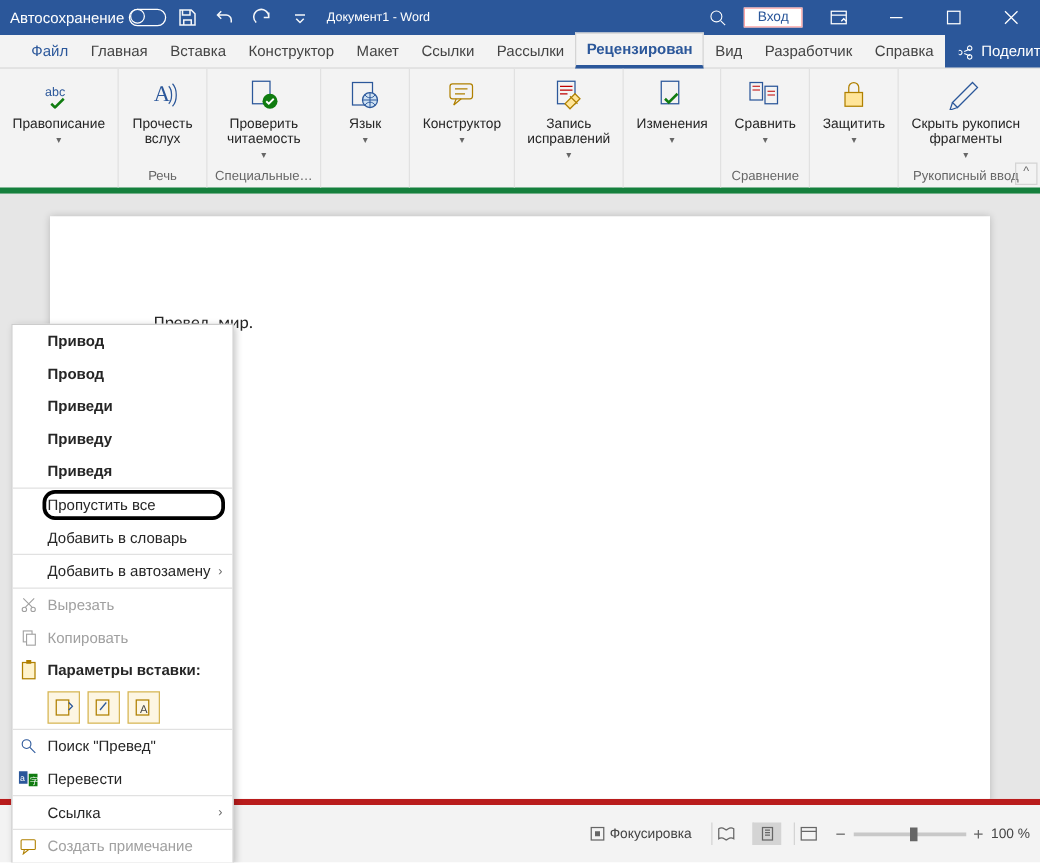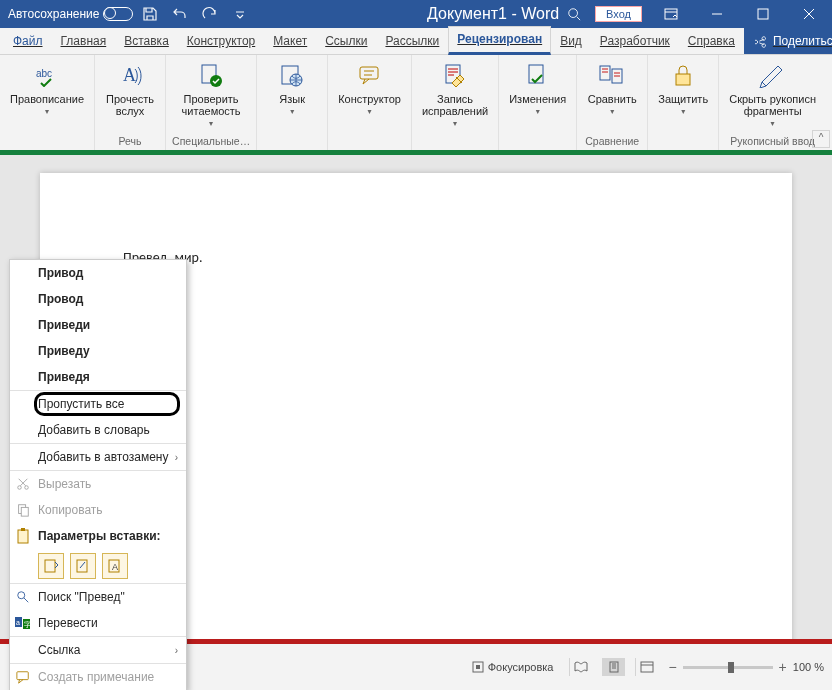--- a/index.html
+++ b/index.html
@@ -5,28 +5,28 @@
   html,body{margin:0;padding:0;font-family:"Segoe UI",Arial,sans-serif;font-size:12px;color:#262626;background:#fff;}
   .window{width:832px;height:690px;display:flex;flex-direction:column;overflow:hidden;position:relative;}
   
   .titlebar{height:28px;background:#2b579a;color:#fff;display:flex;align-items:center;font-size:12px;}
   .qat{display:flex;align-items:center;gap:4px;padding:0 8px;justify-content:space-between;}
   .autosave{display:flex;align-items:center;gap:4px;}
   .switch{width:28px;height:12px;border:1px solid #fff;border-radius:8px;position:relative;}
   .switch .knob{width:10px;height:10px;border:1px solid #fff;border-radius:50%;position:absolute;left:0;top:-1px;background:#2b579a;}
   .tb-icon{width:26px;height:28px;display:flex;align-items:center;justify-content:center;opacity:.95;}
   .tb-icon svg{stroke:#fff;fill:none;stroke-width:1.2;}
-  .title-txt{flex:1;text-align:right;font-size:16px;}
+  .title-txt{flex:1;text-align:left;font-size:10px;}
   .tb-right{display:flex;align-items:center;gap:0;}
   .loginbtn{background:#fff;color:#2b579a;padding:1px 10px;border:1px solid #fca5a5;font-size:11px;margin:0 6px;}
   .winbtn{width:46px;height:28px;display:flex;align-items:center;justify-content:center;color:#fff;}
   .winbtn svg{stroke:#fff;fill:none;stroke-width:1;}
   .searchbtn{width:30px;display:flex;align-items:center;justify-content:center;}
   
-  .tabs{height:26px;display:flex;align-items:flex-end;background:#f3f3f3;border-bottom:1px solid #d4d4d4;padding-left:4px;text-decoration:underline;}
+  .tabs{height:26px;display:flex;align-items:flex-end;background:#f3f3f3;border-bottom:1px solid #d4d4d4;padding-left:16px;}
   .tab{padding:0 8px;height:25px;line-height:25px;font-size:12px;color:#444;cursor:default;border:1px solid transparent;border-bottom:none;}
   .tab.file{color:#2b579a;font-weight:400;}
   .tab.active{background:#f3f3f3;border-color:#d4d4d4;border-bottom:3px solid #2b579a;color:#2b579a;font-weight:600;margin-bottom:-1px;}
   .tab.share{margin-left:auto;margin-right:4px;background:#2b579a;color:#fff;display:flex;align-items:center;gap:4px;padding:0 10px;}
   
   .ribbon{height:95px;background:#f3f3f3;border-bottom:5px solid #15803d;display:flex;position:relative;}
   .group{display:flex;flex-direction:column;align-items:center;border-right:1px solid #e1e1e1;padding:4px 6px 0;}
   .group .gbody{flex:1;display:flex;align-items:flex-start;gap:6px;}
   .group .glabel{font-size:10.5px;color:#666;text-align:center;height:16px;line-height:14px;white-space:nowrap;}
   .bigbtn{display:flex;flex-direction:column;align-items:center;justify-content:flex-start;gap:2px;padding:2px 4px;min-width:50px;}

